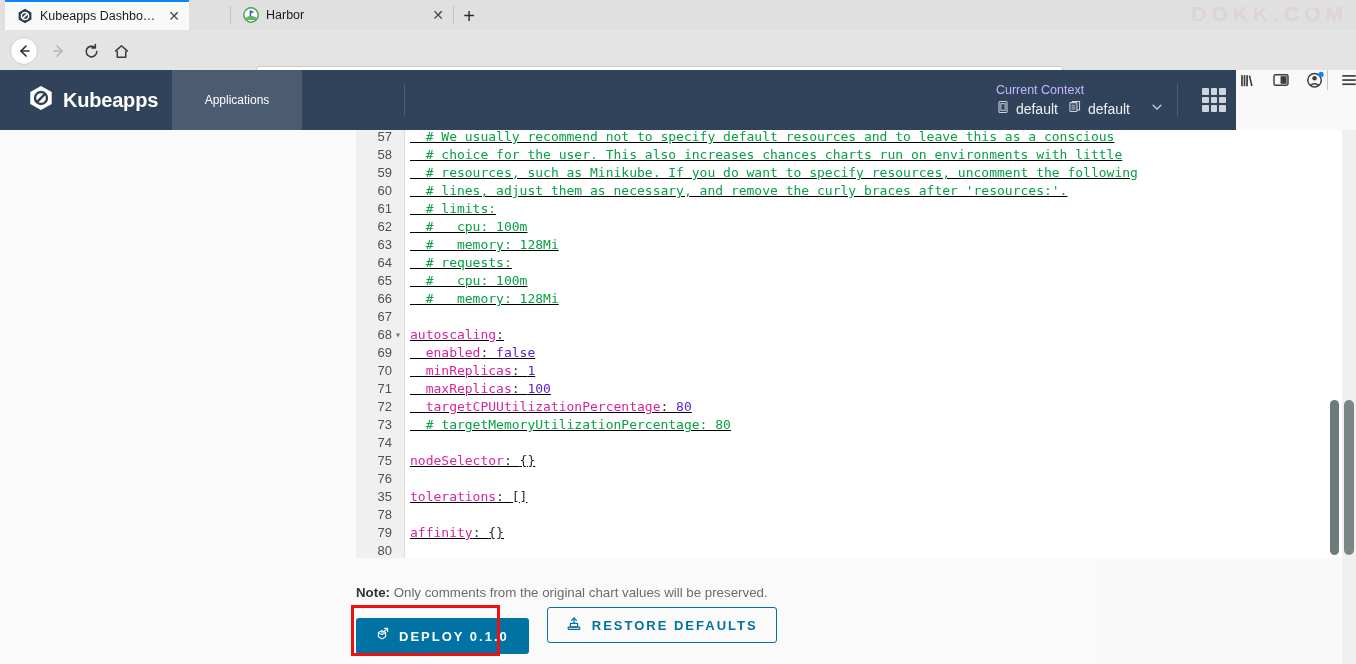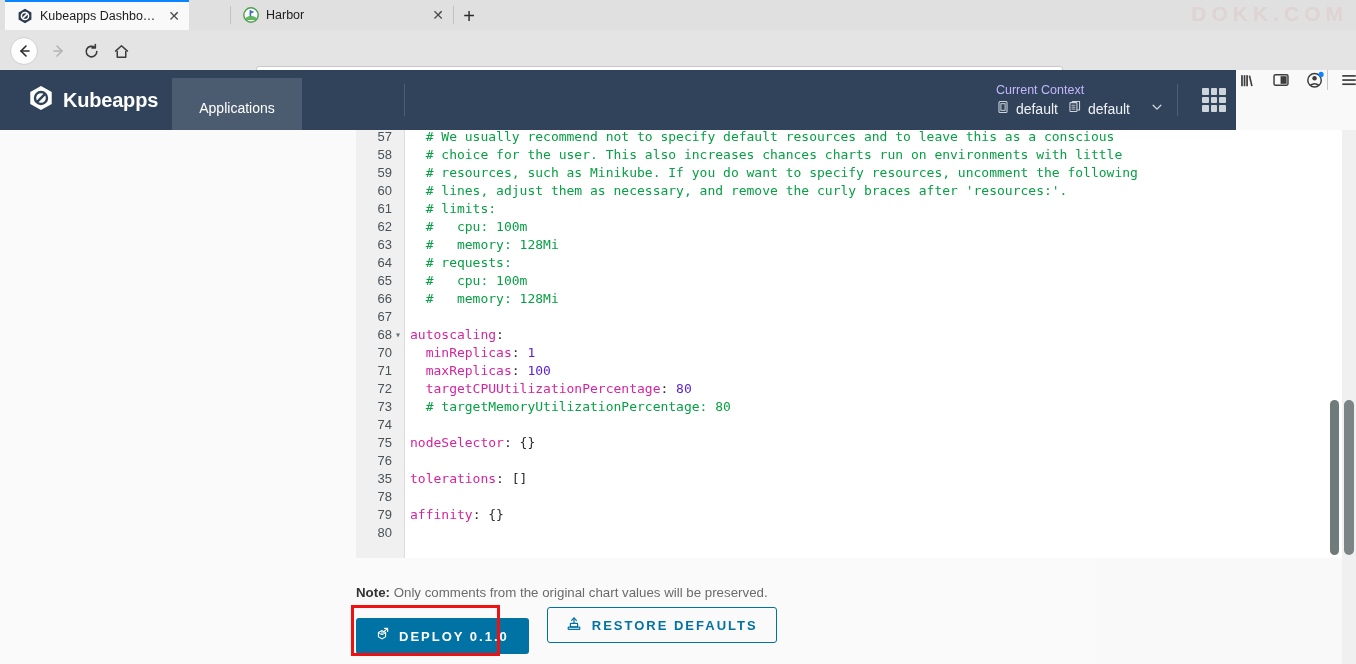--- a/index.html
+++ b/index.html
@@ -90,22 +90,22 @@
 
   
   #app-header {
     position: absolute; left: 0; top: 70px; width: 1236px; height: 60px;
     background: #31435a; color: #fff;
   }
   #brand { position: absolute; left: 28px; top: 0; height: 60px; display: flex; align-items: center; gap: 9px; }
   #brand-text { font-size: 20px; font-weight: 700; letter-spacing: -0.2px; color:#fff; }
 
   .navtab {
-    position: absolute; top: 8px; height: 60px; display: flex; align-items: center; justify-content:center;
-    font-size: 14px; padding: 0 22px;
+    position: absolute; top: 0; height: 60px; display: flex; align-items: center; justify-content:center;
+    font-size: 12px; padding: 0 22px;
   }
   #nav-applications { left: 172px; background: #4c5c70; color: #fff; width: 130px; }
   #nav-catalog { left: 302px; color: #b4bbc4; width: 99px; }
   #nav-divider { position: absolute; left: 404px; top: 14px; width: 1px; height: 32px; background: #4e5d70; }
 
   #ctx-wrap { position: absolute; right: 72px; top: 0; height: 60px; display:flex; flex-direction:column; justify-content:center; gap:3px; }
   #ctx-label { font-size: 12.5px; color: #c4b5fd; }
   #ctx-row { display: flex; align-items: center; gap: 10px; font-size: 14px; color: #eef1f4; }
   .ctx-item { display:flex; align-items:center; gap:6px; }
   #ctx-caret { margin-left: 10px; color:#c7cdd4; }
@@ -128,21 +128,21 @@
 
   .code-line {
     position: relative; height: 18px; line-height: 18px;
     font-family: "DejaVu Sans Mono", monospace; font-size: 13px; white-space: pre;
   }
   .ln {
     position: absolute; left: 0; top: 0; width: 36px; text-align: right;
     color: #4a5259; font-family: "Liberation Sans", sans-serif; font-size: 13px;
   }
   .fold { position:absolute; left: 38px; top:0; width:8px; color:#6b7076; font-size:10px; text-align:center; }
-  .code-text { position: absolute; left: 54px; top: 0; }
+  .code-text { position: absolute; left: 54px; top: 0; text-decoration: underline; }
 
   .c-comment { color: #08a045; }
   .c-key { color: #d6249f; }
   .c-num  { color: #5b21d8; }
   .c-punct{ color: #2b2b2b; }
   .c-bool { color: #5b21d8; }
 
   
   #editor-scroll-track { position:absolute; left: 1327px; top: 130px; width: 14px; height: 428px; background: #fff; }
   #editor-scroll-thumb { position:absolute; left: 1330px; top: 400px; width: 9px; height: 155px; background: #6f7a7a; border-radius: 5px; }
@@ -382,20 +382,21 @@
         <div class="code-line"><span class="ln">59</span><span class="code-text"><span class="c-comment">  # resources, such as Minikube. If you do want to specify resources, uncomment the following</span></span></div>
         <div class="code-line"><span class="ln">60</span><span class="code-text"><span class="c-comment">  # lines, adjust them as necessary, and remove the curly braces after 'resources:'.</span></span></div>
         <div class="code-line"><span class="ln">61</span><span class="code-text"><span class="c-comment">  # limits:</span></span></div>
         <div class="code-line"><span class="ln">62</span><span class="code-text"><span class="c-comment">  #   cpu: 100m</span></span></div>
         <div class="code-line"><span class="ln">63</span><span class="code-text"><span class="c-comment">  #   memory: 128Mi</span></span></div>
         <div class="code-line"><span class="ln">64</span><span class="code-text"><span class="c-comment">  # requests:</span></span></div>
         <div class="code-line"><span class="ln">65</span><span class="code-text"><span class="c-comment">  #   cpu: 100m</span></span></div>
         <div class="code-line"><span class="ln">66</span><span class="code-text"><span class="c-comment">  #   memory: 128Mi</span></span></div>
         <div class="code-line"><span class="ln">67</span><span class="code-text"></span></div>
         <div class="code-line"><span class="ln">68</span><span class="fold">▾</span><span class="code-text"><span class="c-key">autoscaling</span><span class="c-punct">:</span></span></div>
+        <div class="code-line"><span class="ln">69</span><span class="code-text"><span class="c-key">  enabled</span><span class="c-punct">: </span><span class="c-bool">false</span></span></div>
         <div class="code-line"><span class="ln">70</span><span class="code-text"><span class="c-key">  minReplicas</span><span class="c-punct">: </span><span class="c-num">1</span></span></div>
         <div class="code-line"><span class="ln">71</span><span class="code-text"><span class="c-key">  maxReplicas</span><span class="c-punct">: </span><span class="c-num">100</span></span></div>
         <div class="code-line"><span class="ln">72</span><span class="code-text"><span class="c-key">  targetCPUUtilizationPercentage</span><span class="c-punct">: </span><span class="c-num">80</span></span></div>
         <div class="code-line"><span class="ln">73</span><span class="code-text"><span class="c-comment">  # targetMemoryUtilizationPercentage: 80</span></span></div>
         <div class="code-line"><span class="ln">74</span><span class="code-text"></span></div>
         <div class="code-line"><span class="ln">75</span><span class="code-text"><span class="c-key">nodeSelector</span><span class="c-punct">: </span><span class="c-punct">{}</span></span></div>
         <div class="code-line"><span class="ln">76</span><span class="code-text"></span></div>
         <div class="code-line"><span class="ln">35</span><span class="code-text"><span class="c-key">tolerations</span><span class="c-punct">: </span><span class="c-punct">[]</span></span></div>
         <div class="code-line"><span class="ln">78</span><span class="code-text"></span></div>
         <div class="code-line"><span class="ln">79</span><span class="code-text"><span class="c-key">affinity</span><span class="c-punct">: </span><span class="c-punct">{}</span></span></div>

